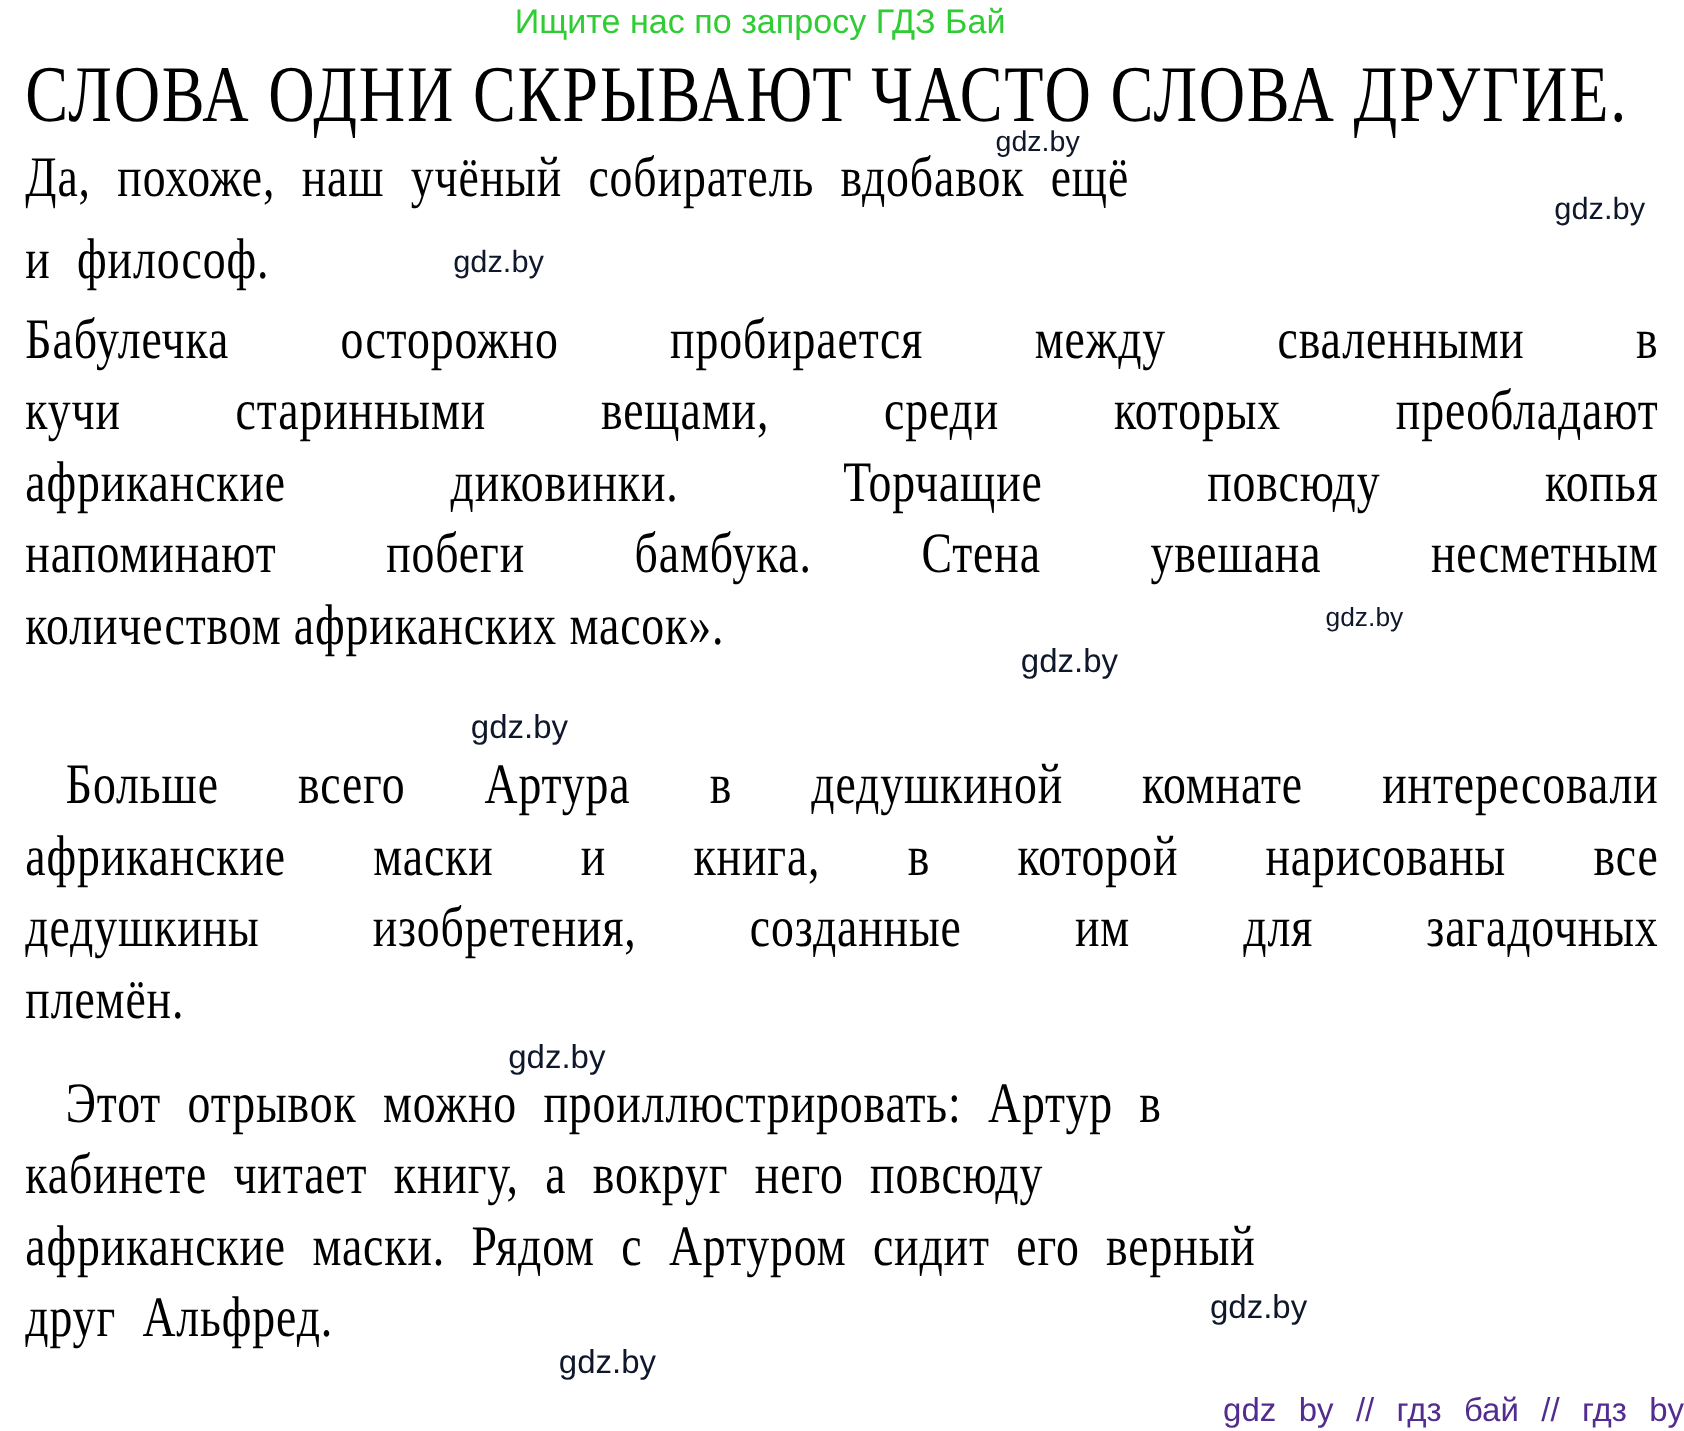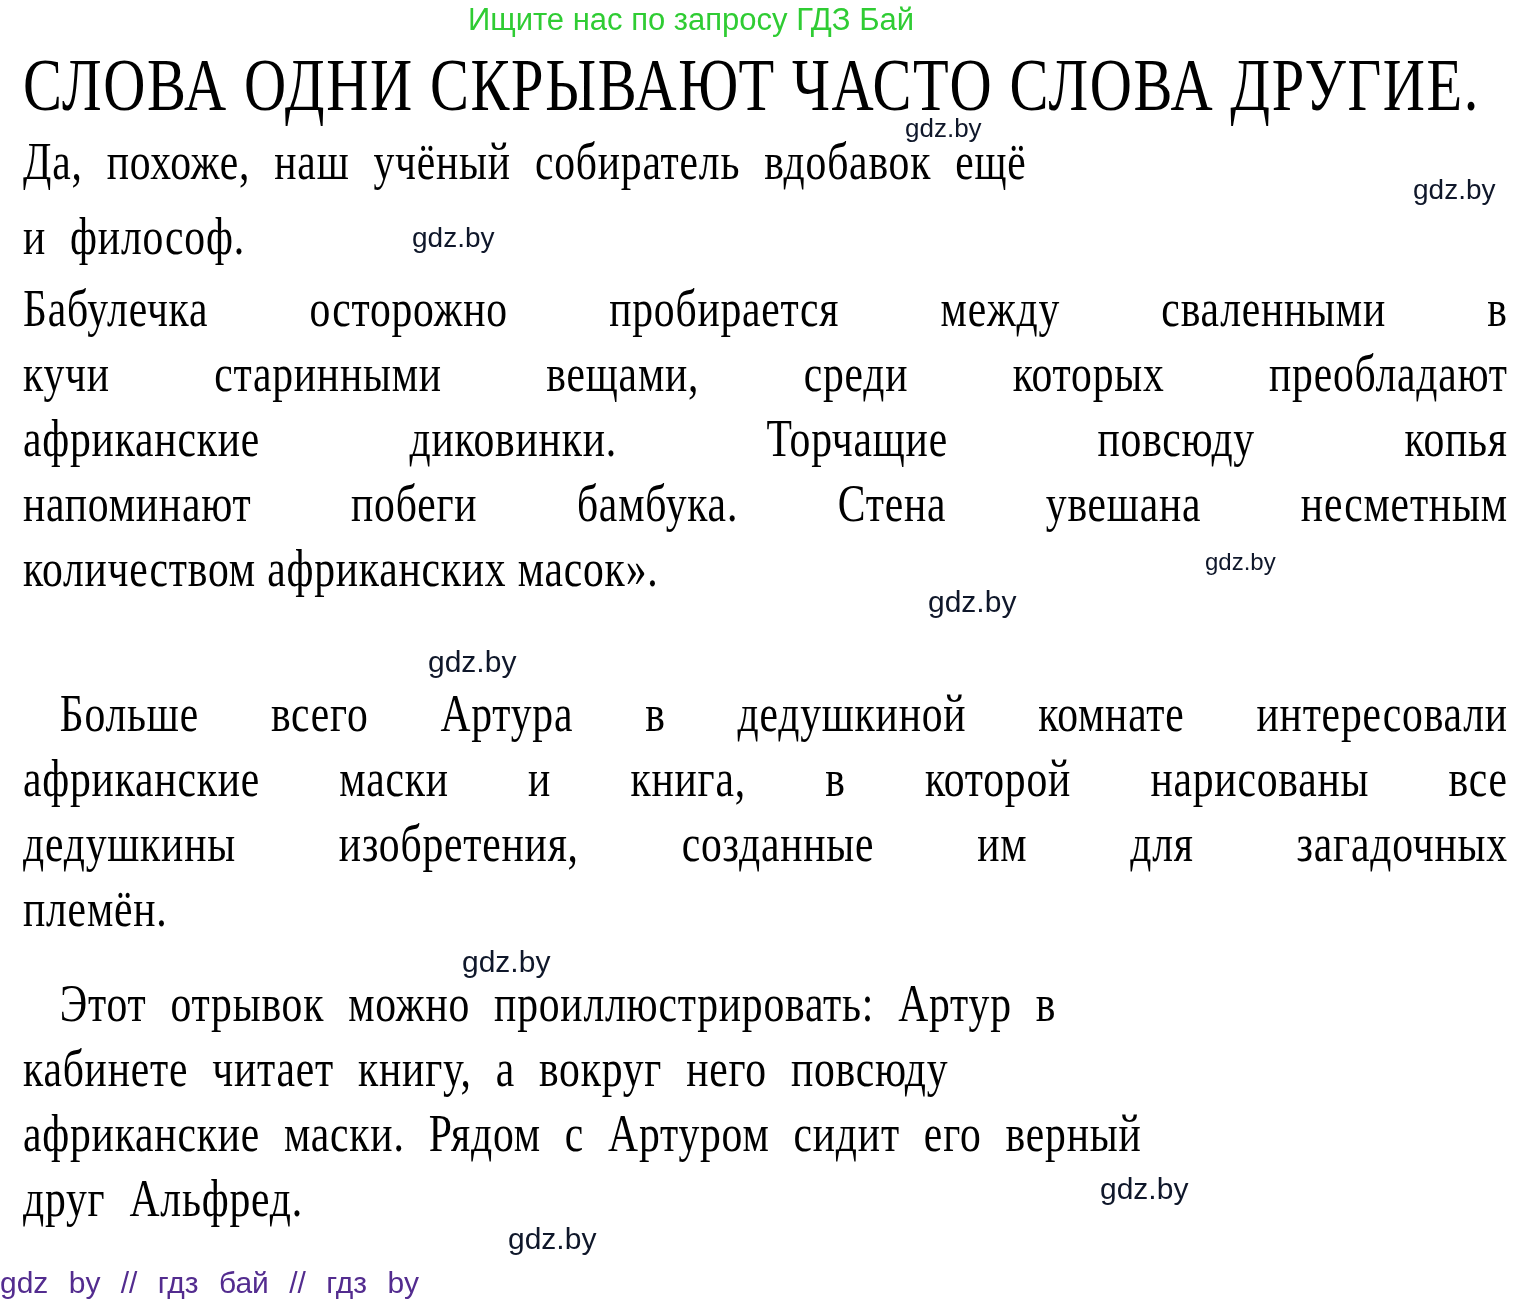--- a/index.html
+++ b/index.html
@@ -28,21 +28,21 @@
   .left{word-spacing:16px;}
   .p1{top:276px;}
   .p2{top:681px;}
   .p3{top:971px;}
   .indent{padding-left:46px;}
   .wm{
     position:absolute;font-family:"Liberation Sans", sans-serif;color:#0f172a;
     white-space:nowrap;
   }
   .footer{
-    position:absolute;top:1266px;left:0;width:1531px;text-align:left;
+    position:absolute;top:1266px;left:0;width:1531px;text-align:right;
     font-family:"Liberation Sans", sans-serif;font-size:30px;color:#532c8f;
     word-spacing:12px;
   }
 </style>
 </head>
 <body>
 
 <div class="promo">Ищите нас по запросу ГДЗ Бай</div>
 
 <div class="condensed heading-block">

